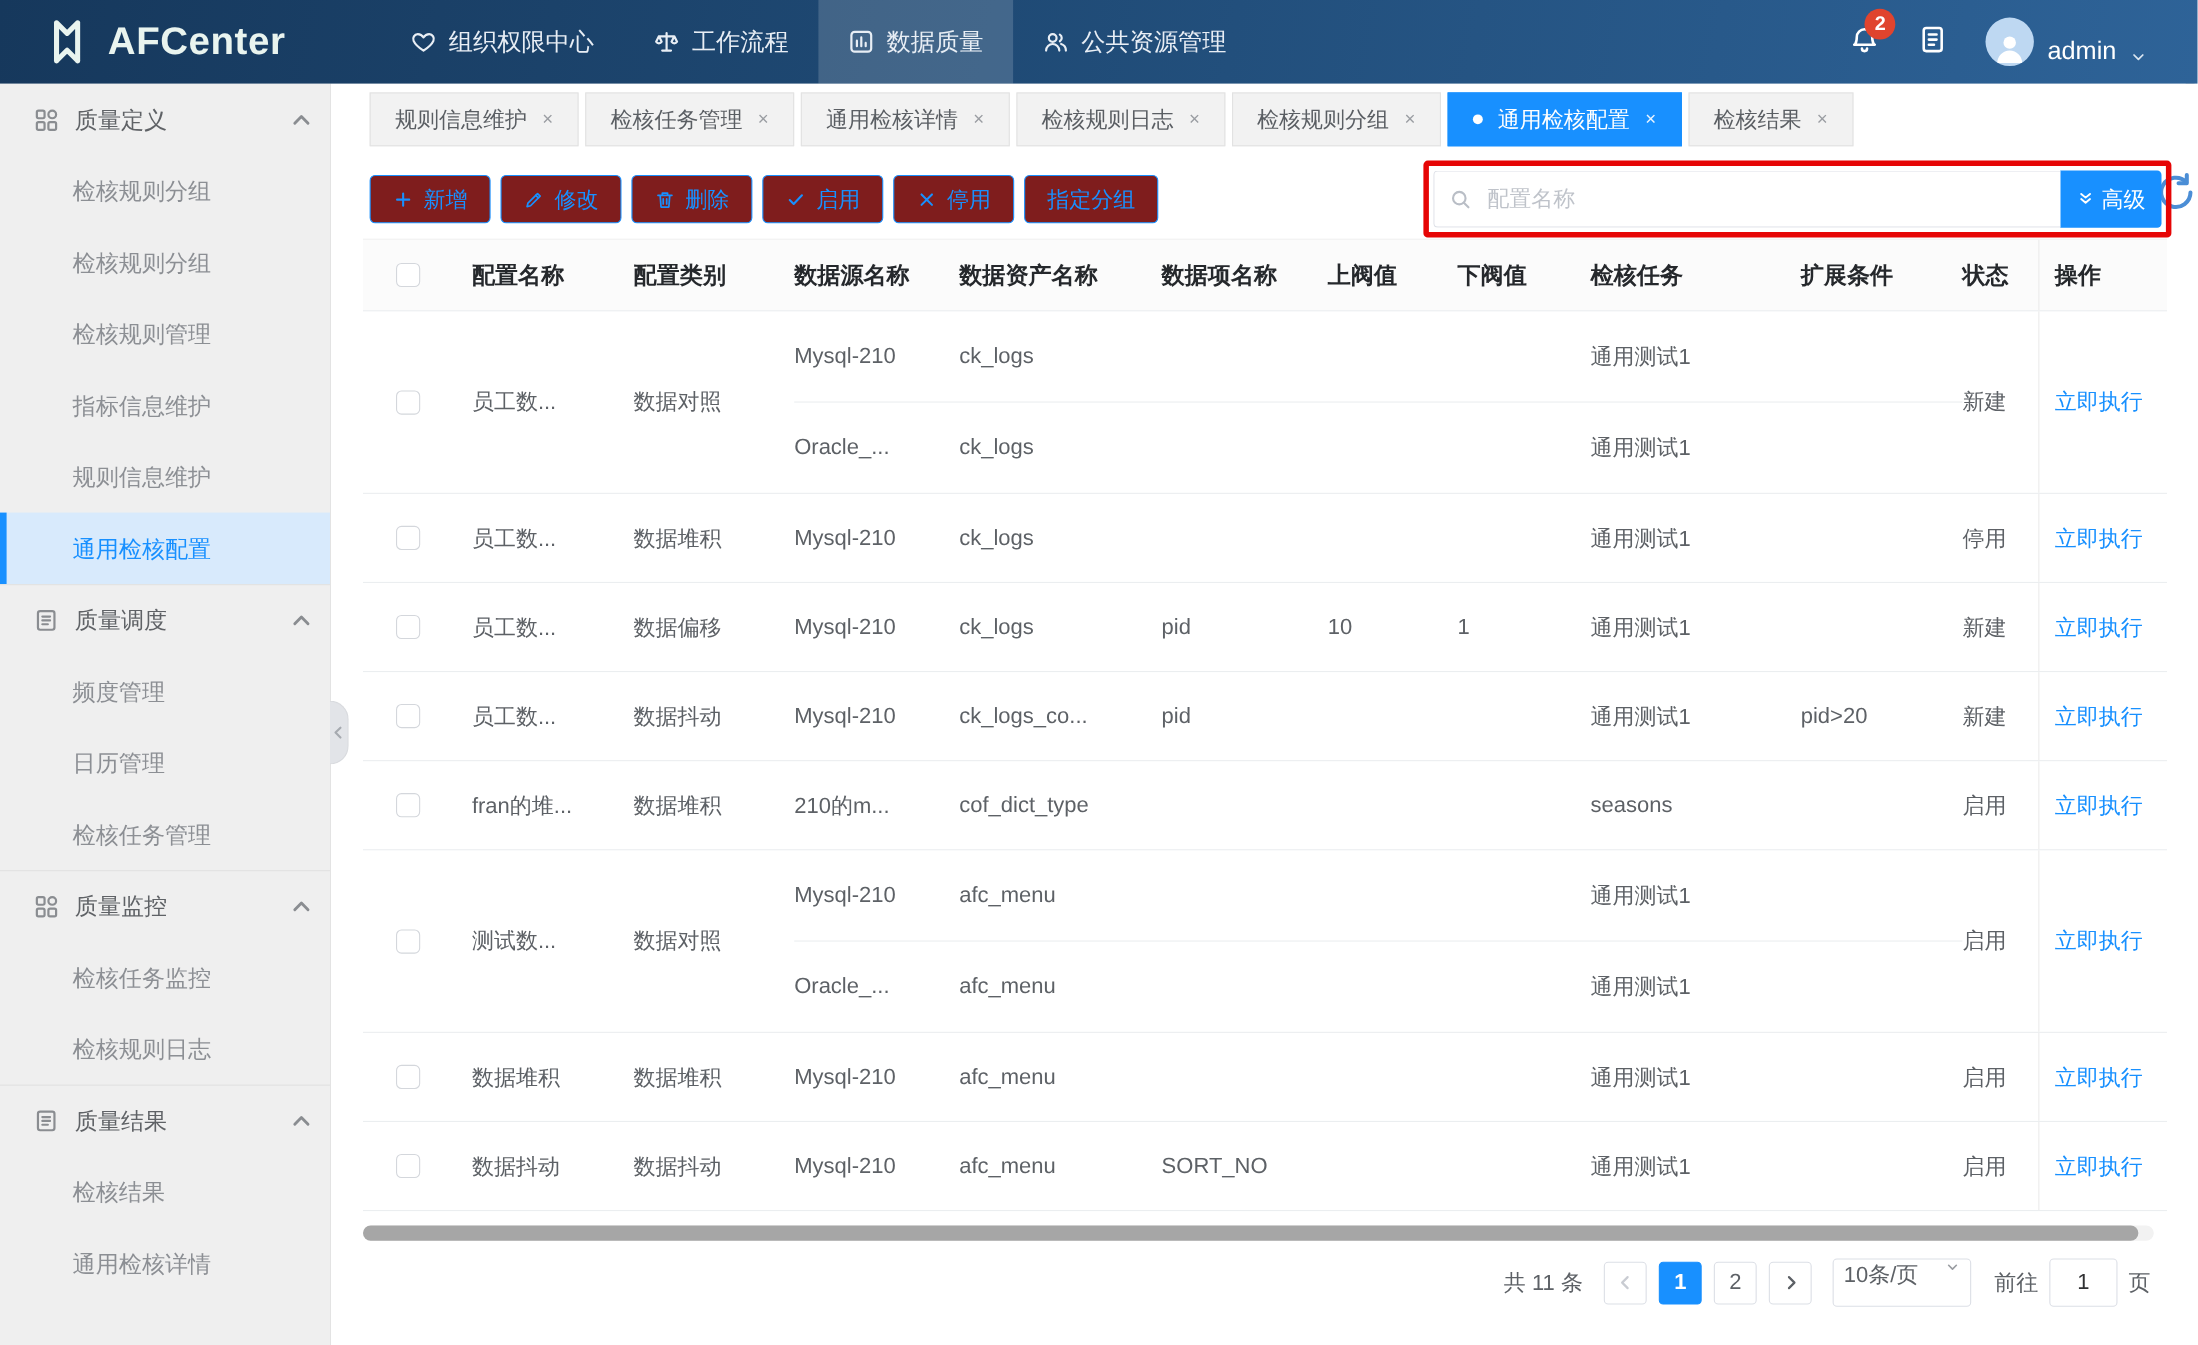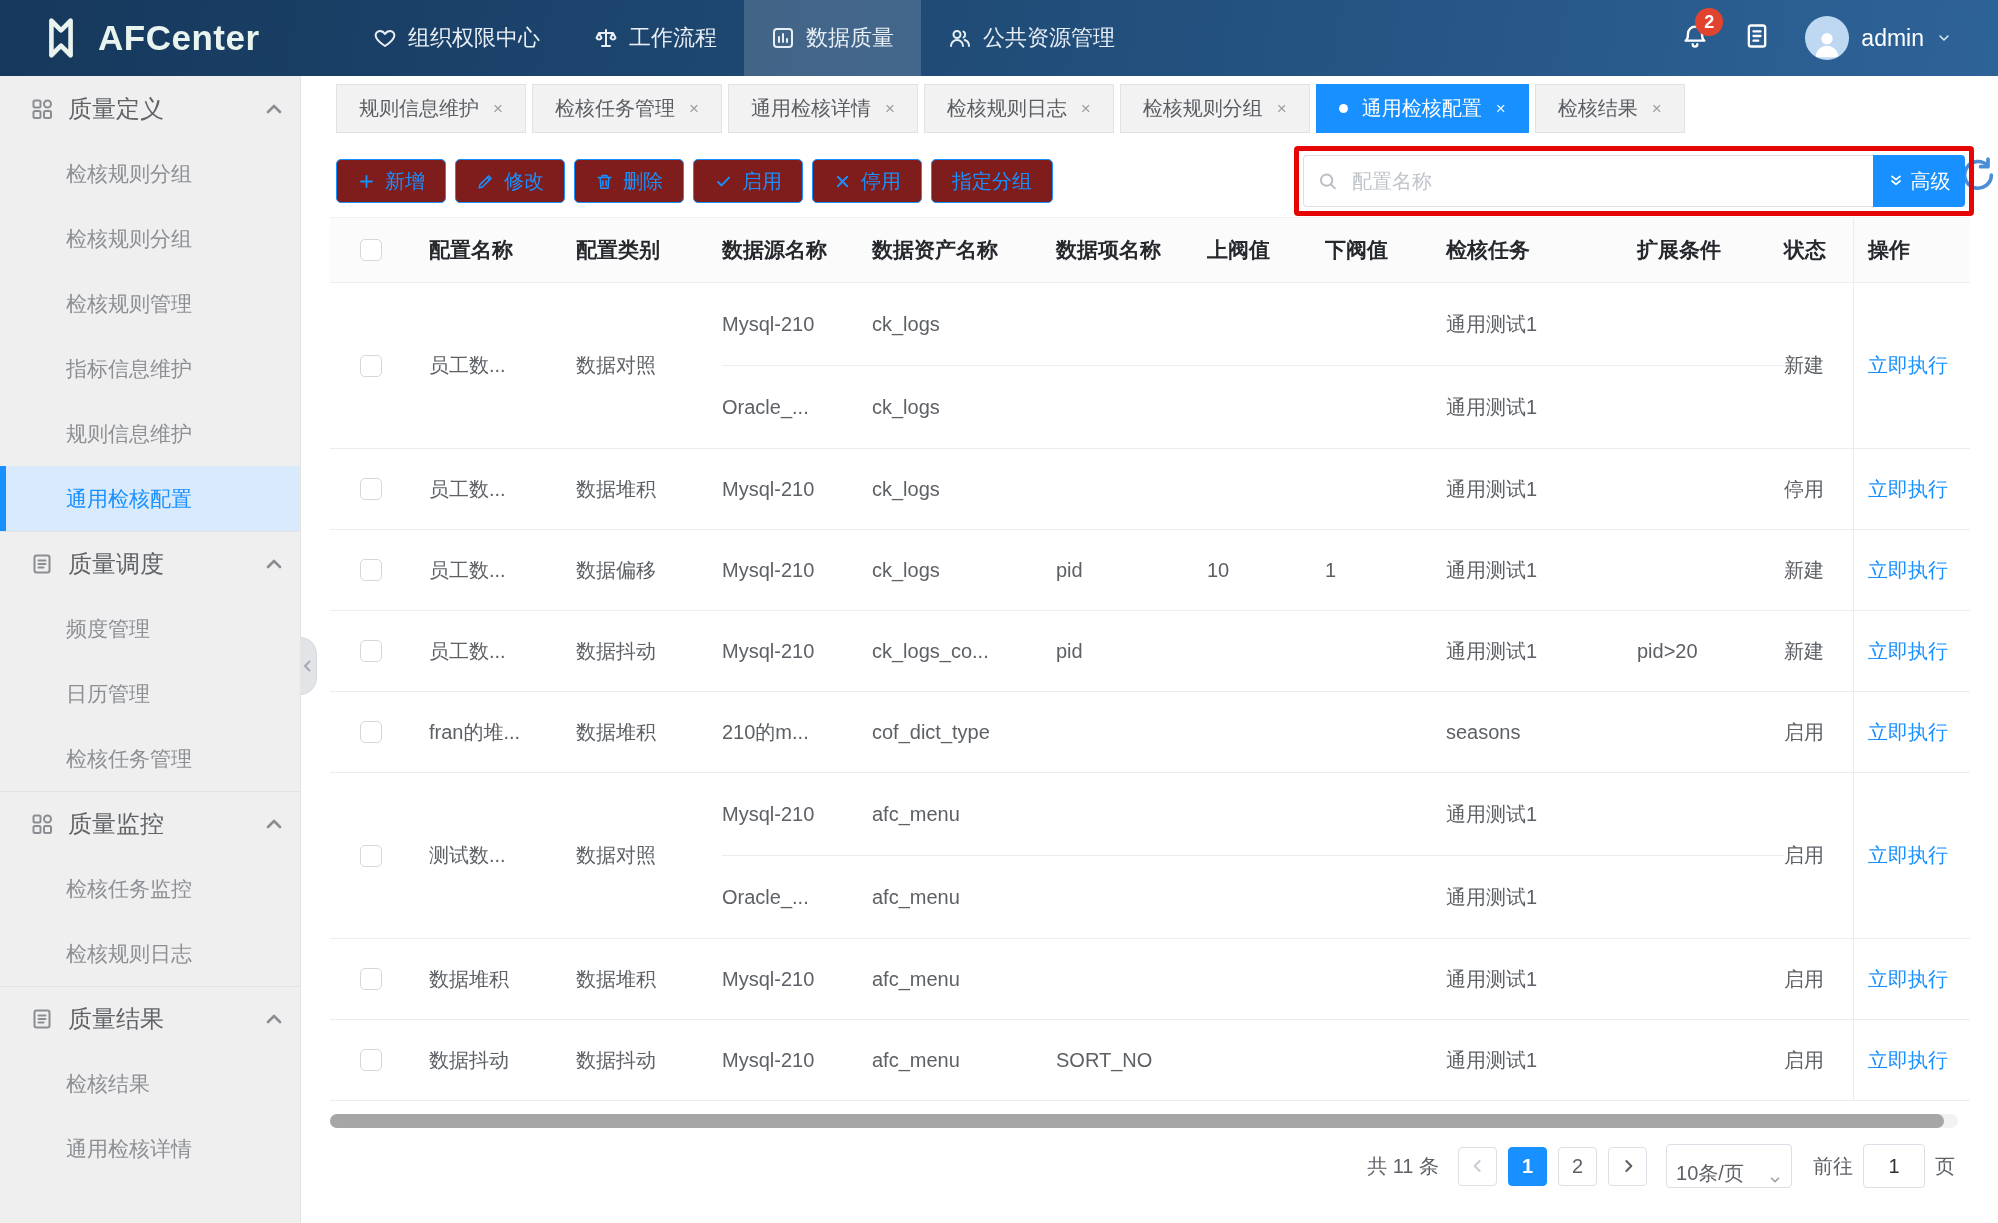--- a/index.html
+++ b/index.html
@@ -20,30 +20,30 @@
   #nav-menu { display:flex; align-items:stretch; height:100%; margin-left:46px; }
   .nav-item { display:flex; align-items:center; gap:11px; padding:0 27px; font-size:22px; cursor:pointer; color:#e8eef5; }
   .nav-item .icon { font-size:24px; }
   .nav-item.active { background:rgba(255,255,255,.16); }
   #nav-right { margin-left:auto; display:flex; align-items:center; gap:34px; padding-right:46px; }
   #bell-wrap { position:relative; }
   #bell-wrap .icon { font-size:28px; color:#fff; }
   #notif-badge { position:absolute; top:-14px; left:14px; min-width:28px; height:28px; border-radius:14px;
     background:#e0442e; color:#fff; font-size:18px; font-weight:bold; display:flex; align-items:center; justify-content:center; padding:0 6px; }
   #doc-top .icon { font-size:28px; color:#fff; }
-  #user-area { display:flex; align-items:center; gap:12px; }
+  #user-area { display:flex; align-items:flex-end; gap:12px; }
   #avatar { width:44px; height:44px; border-radius:50%; background:#bed8f2; display:flex; align-items:flex-end; justify-content:center; overflow:hidden; }
   #avatar .icon { font-size:34px; color:#fff; }
   #user-name { font-size:23px; color:#fff; }
   #user-caret { font-size:16px; color:#dbe6f1; }
 
   
   #sidebar { position:absolute; left:0; top:76px; width:301px; bottom:0; background:#efefef; border-right:1px solid #e3e3e3; overflow:hidden; }
   .sb-group, .sb-item { height:65px; display:flex; align-items:center; cursor:pointer; }
-  .sb-group { padding-left:30px; color:#5f6266; font-size:24px; }
+  .sb-group { padding-left:30px; color:#5f6266; font-size:21px; }
   .sb-group.divided { border-top:1px solid #e2e2e2; }
   .sb-group .icon { font-size:24px; color:#8a8d91; margin-right:14px; }
   .sb-chev { margin-left:auto; margin-right:26px; font-size:15px; color:#9b9ea3; }
   .sb-item { padding-left:66px; color:#8c8f94; font-size:21px; }
   .sb-item.selected { background:#d8eafc; color:#1890ff; border-left:6px solid #1890ff; padding-left:60px; }
   #sidebar-scrollbar { position:absolute; right:3px; top:10px; width:8px; height:985px; border-radius:4px; background:#cfcfcf; }
   #sidebar-handle { position:absolute; left:300px; top:637px; width:17px; height:58px; background:#e2e4e8;
     border:1px solid #d8dade; border-left:none; border-radius:0 30px 30px 0; display:flex; align-items:center; justify-content:center;
     color:#a6aab0; font-size:18px; z-index:25; cursor:pointer; }
 
@@ -96,21 +96,21 @@
 
   
   #hscroll-track { margin:13px 0 0 29px; width:1628px; height:14px; border-radius:7px; background:#f2f2f2; }
   #hscroll-thumb { width:calc(100% - 14px); height:14px; border-radius:7px; background:#a6a6a6; cursor:grab; }
   #pagination { margin-top:16px; display:flex; align-items:center; justify-content:flex-end; gap:11px; padding-right:43px; font-size:20px; color:#5d6166; }
   #page-total { margin-right:8px; }
   .pg-btn { min-width:39px; height:39px; border:1px solid #dcdfe6; border-radius:4px; background:#fff;
     display:flex; align-items:center; justify-content:center; font-size:20px; color:#5d6166; cursor:pointer; }
   .pg-btn.disabled { color:#c9ccd2; cursor:default; }
   .pg-btn.current { background:#1890ff; border-color:#1890ff; color:#fff; font-weight:bold; }
-  #page-size { width:126px; height:44px; border:1px solid #dcdfe6; border-radius:4px; display:flex; align-items:flex-end;
+  #page-size { width:126px; height:44px; border:1px solid #dcdfe6; border-radius:4px; display:flex; align-items:flex-start;
     justify-content:center; gap:24px; margin-left:8px; cursor:pointer; }
   #page-size .icon { font-size:14px; color:#9a9da2; }
   #goto-wrap { display:flex; align-items:center; gap:10px; margin-left:10px; }
   #goto-input { width:62px; height:44px; border:1px solid #dcdfe6; border-radius:4px; text-align:center; font-size:20px;
     color:#303133; outline:none; font-family:inherit; }
 </style>
 </head>
 <body>
 
 <div id="app">

